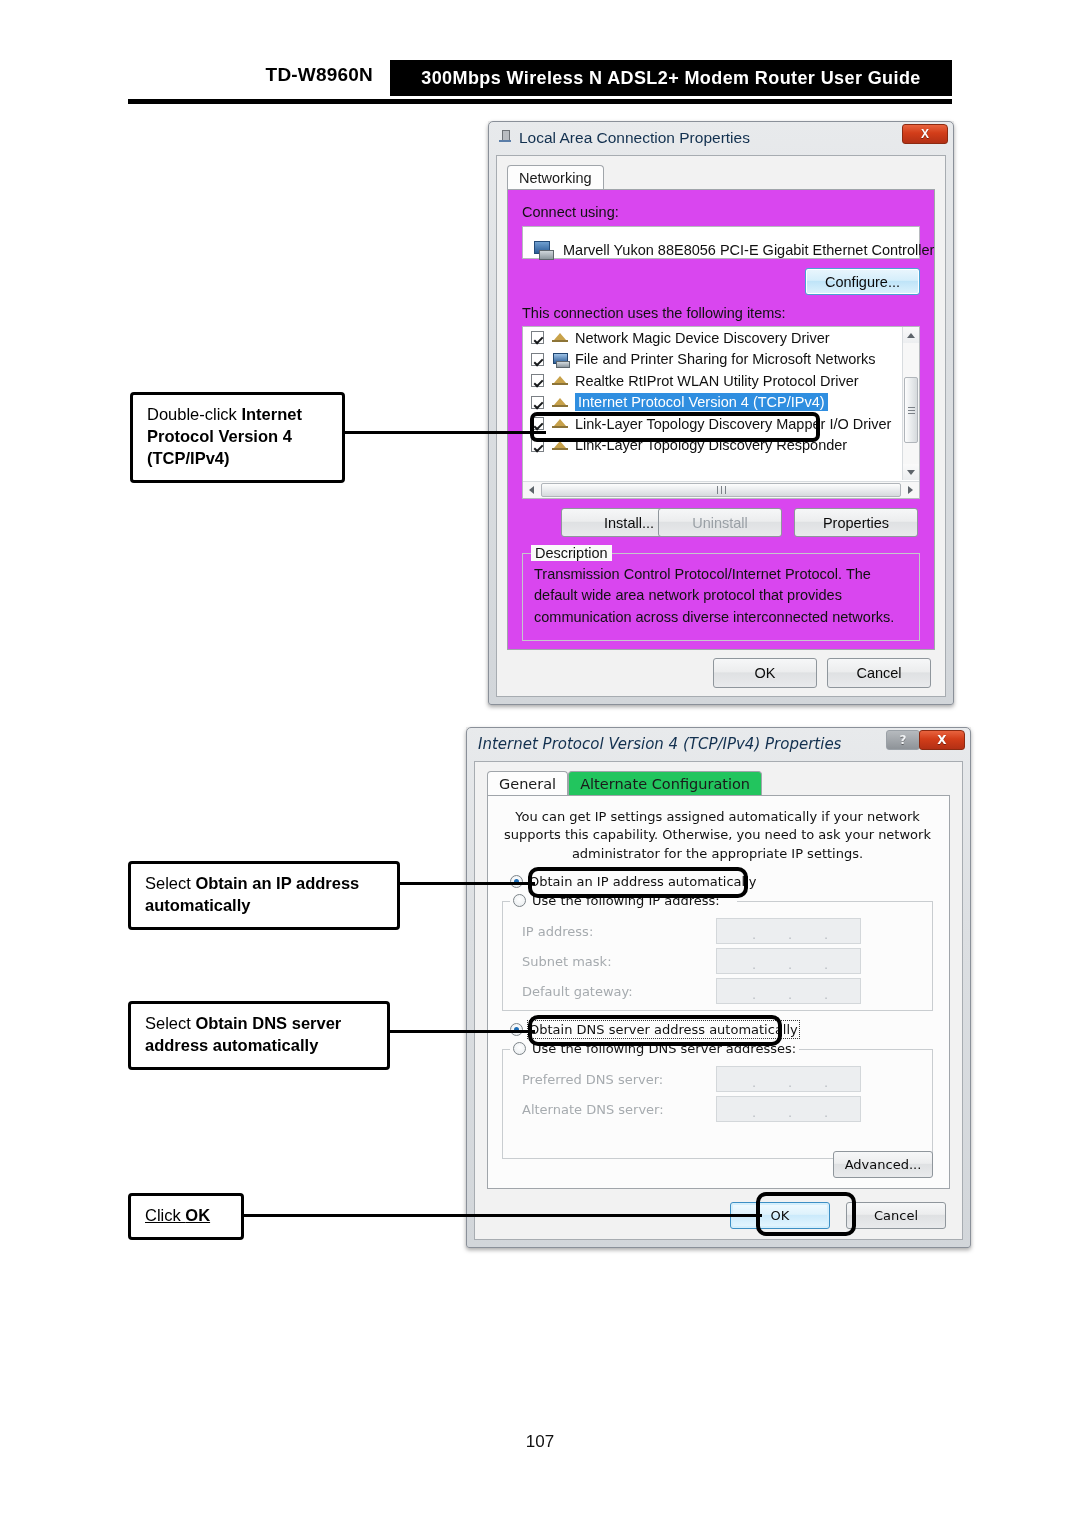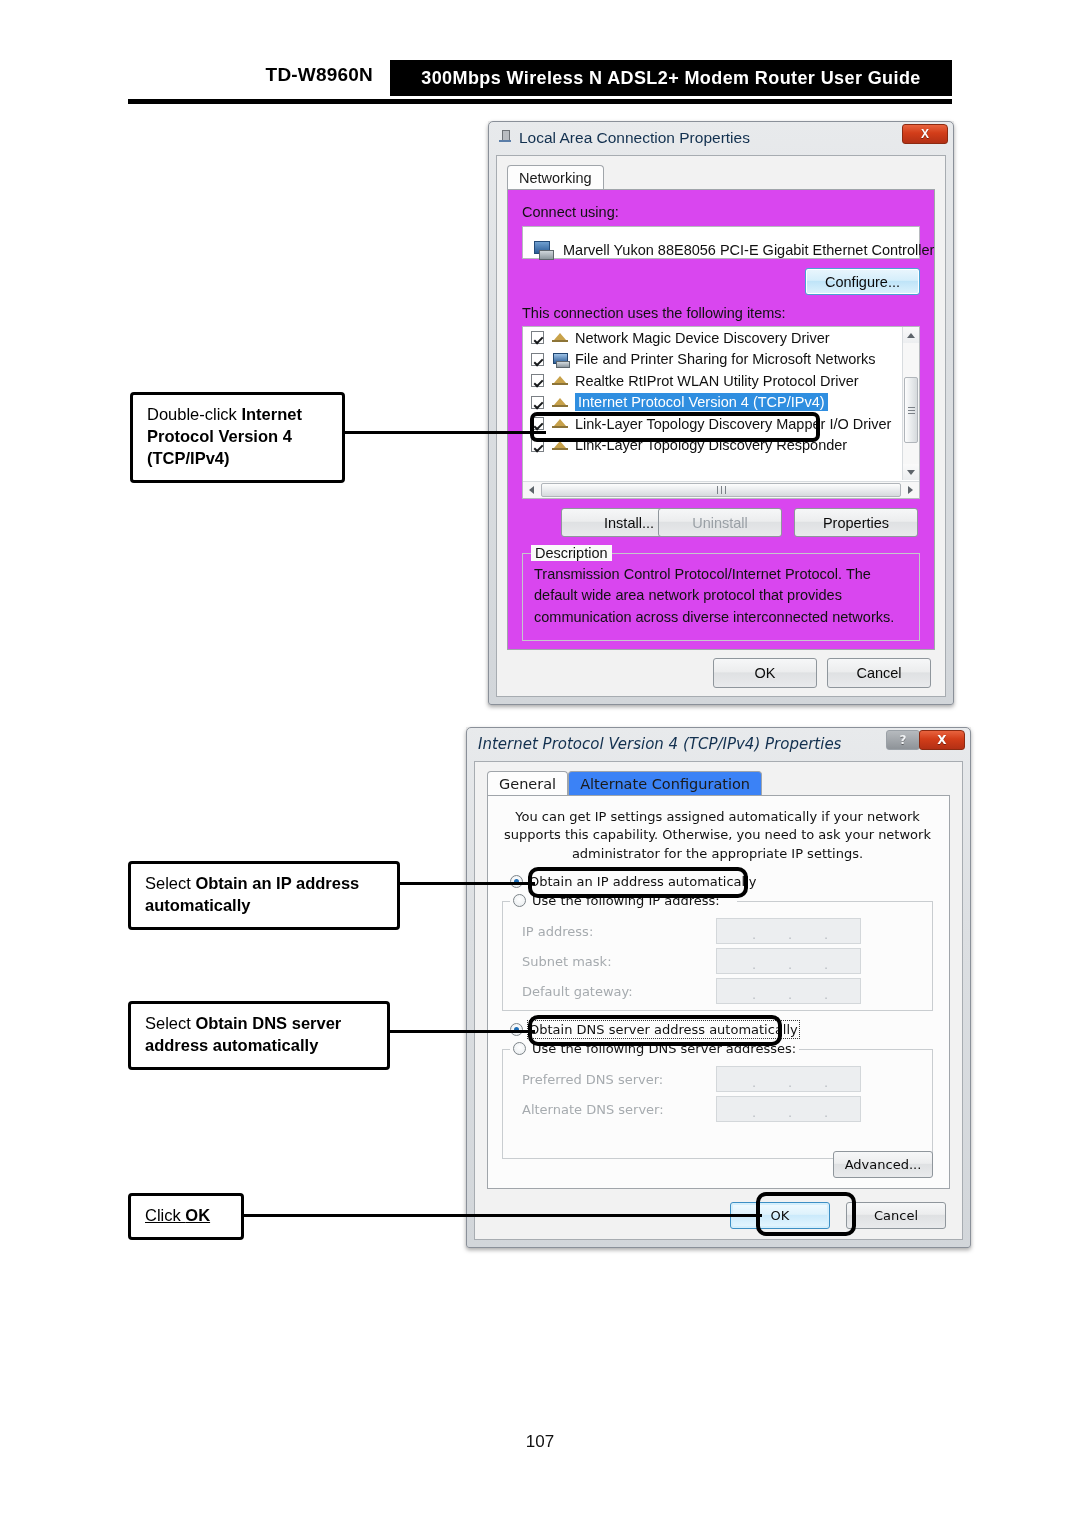--- a/index.html
+++ b/index.html
@@ -109,21 +109,21 @@
   
   .tabstrip { position:absolute; left:10px; top:8px; height:26px; display:flex; align-items:flex-end; }
   .tab {
     height:25px; padding:0 11px;
     border:1px solid #a0a5aa; border-bottom:none;
     border-radius:4px 4px 0 0;
     background:#fdfdfd;
     font-size:14.5px; color:#1a1a1a;
     display:flex; align-items:center; white-space:nowrap;
   }
-  .tab.inactive { background:#3b82f6; }
+  .tab.inactive { background:#22c55e; }
   .tabpanel {
     position:absolute; left:10px; right:10px; top:33px; bottom:46px;
     border:1px solid #a0a5aa; background:#d946ef;
   }
 
   
   .lbl { position:absolute; font-size:14.5px; color:#111; white-space:nowrap; }
   .adapterbox {
     position:absolute; border:1px solid #b6babe; background:#fff;
     display:flex; align-items:flex-end; padding-left:10px;

